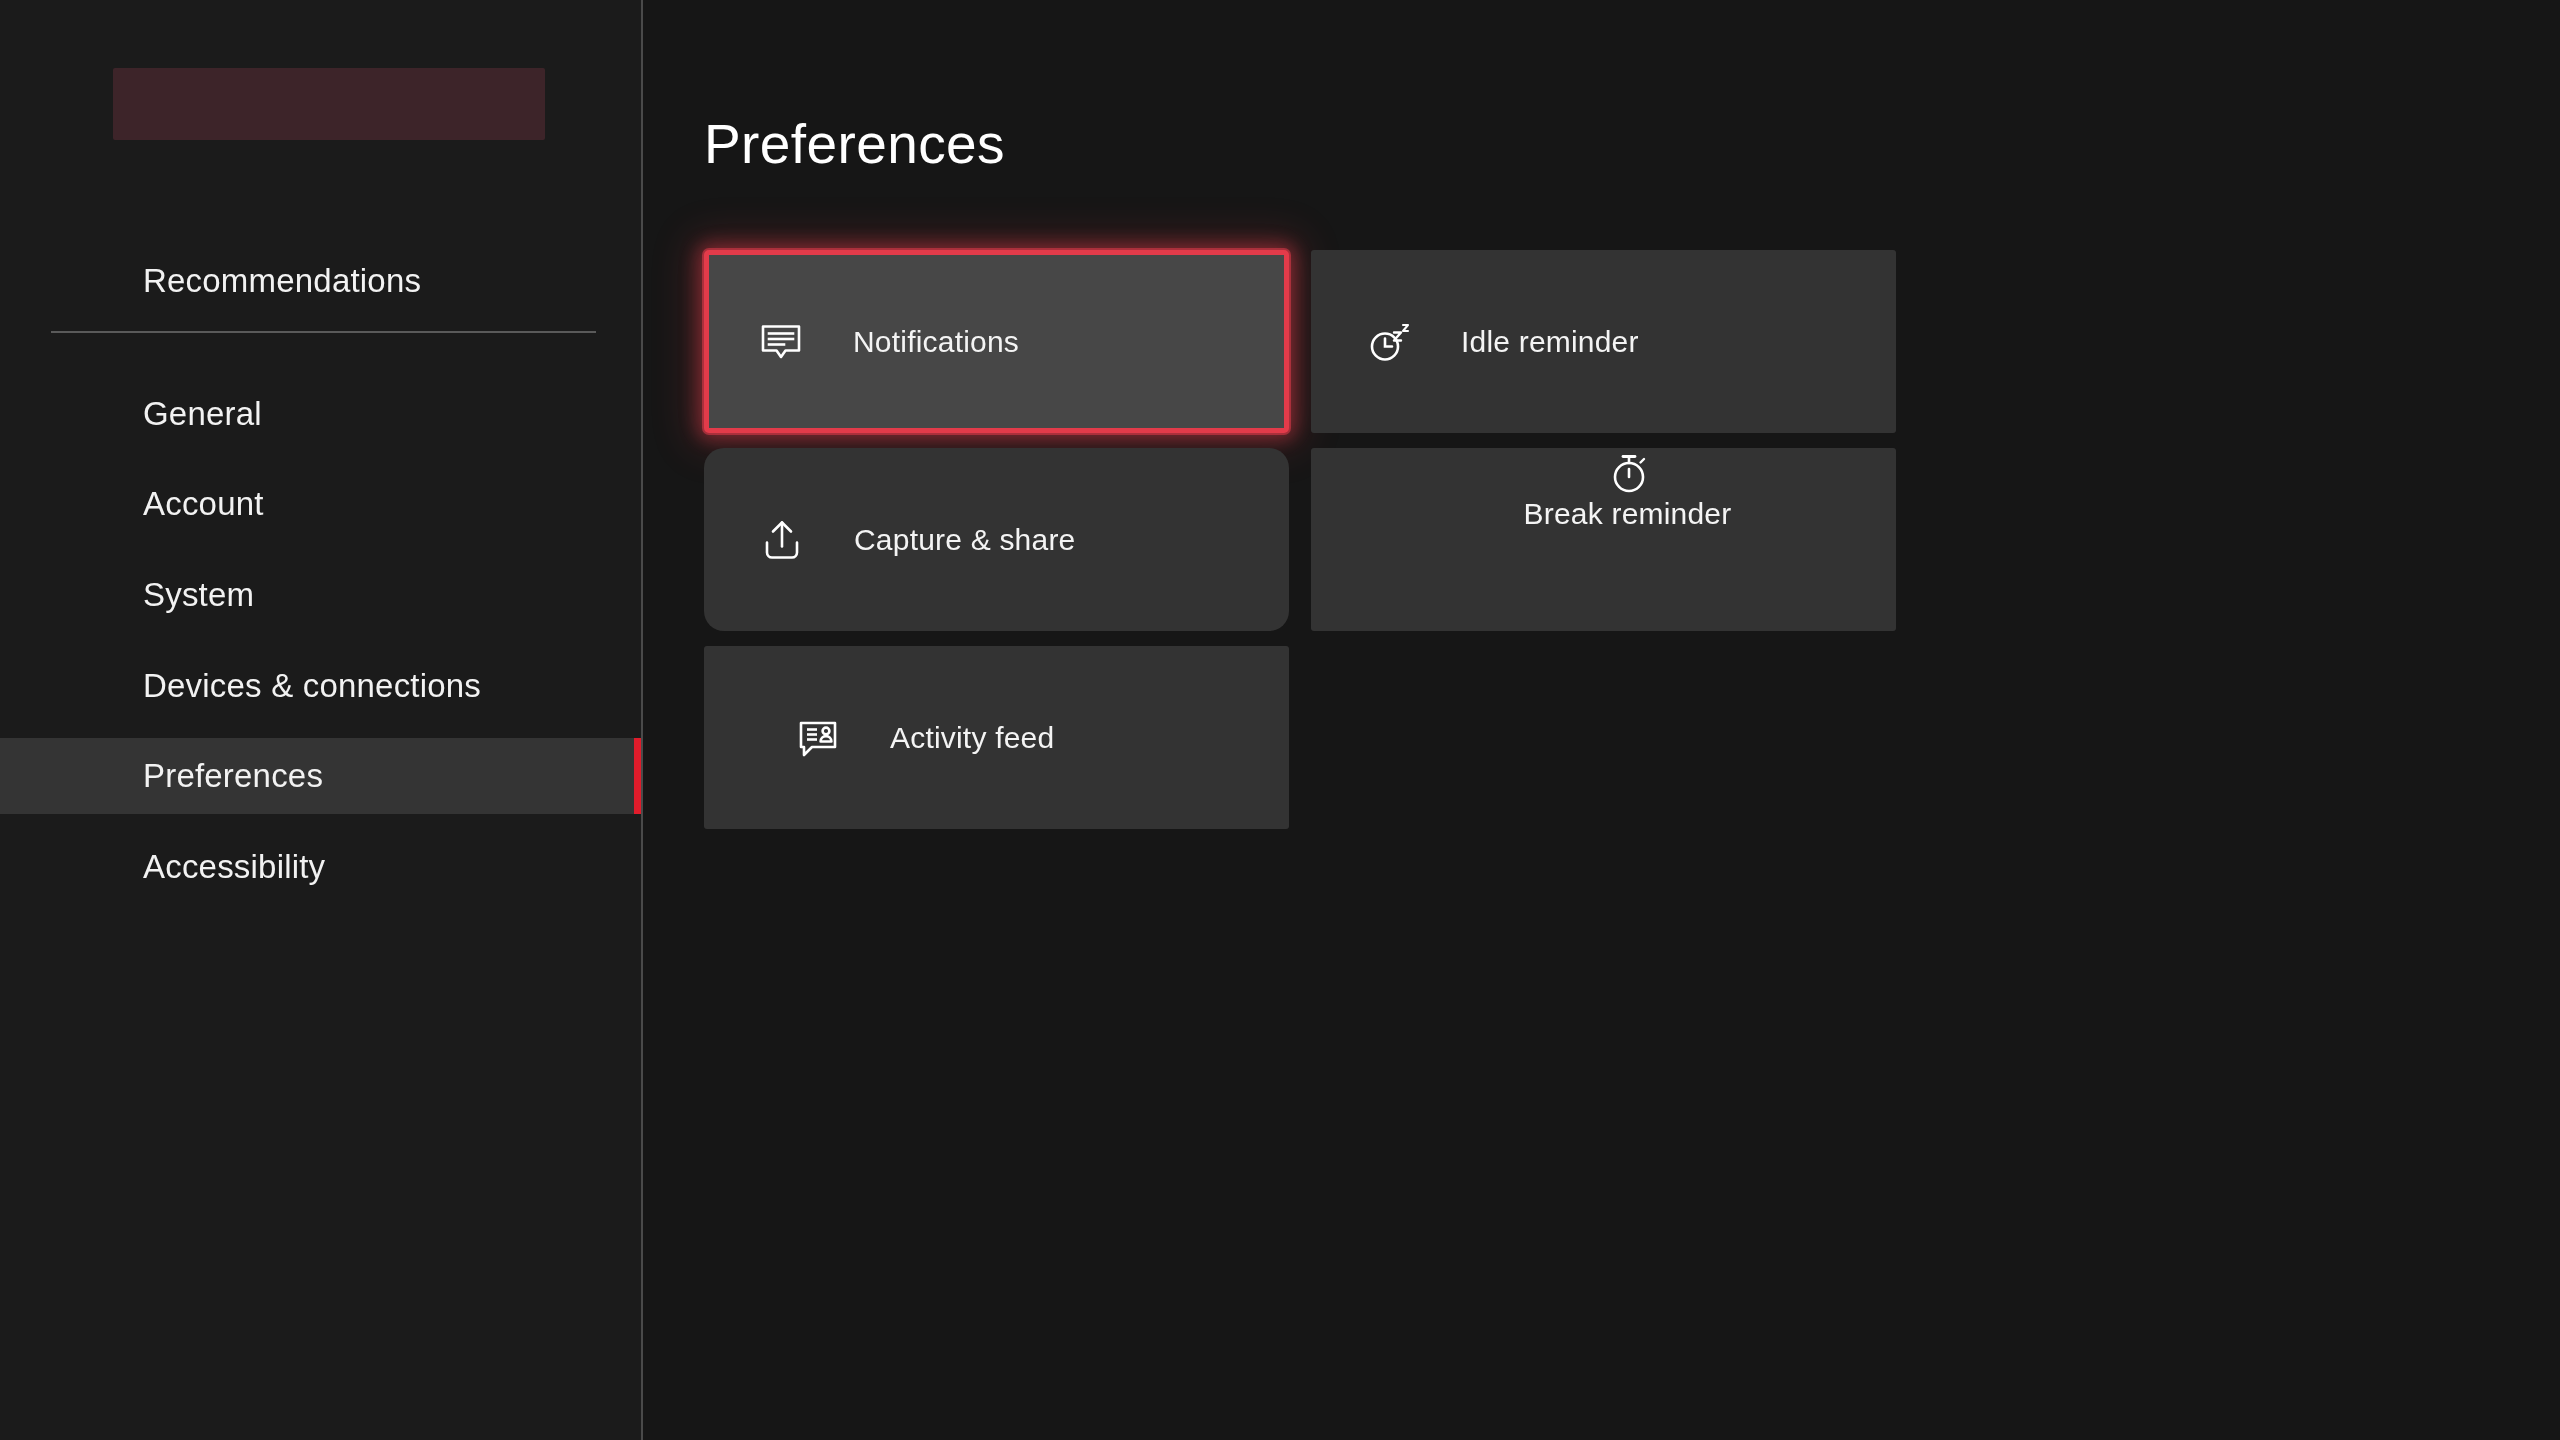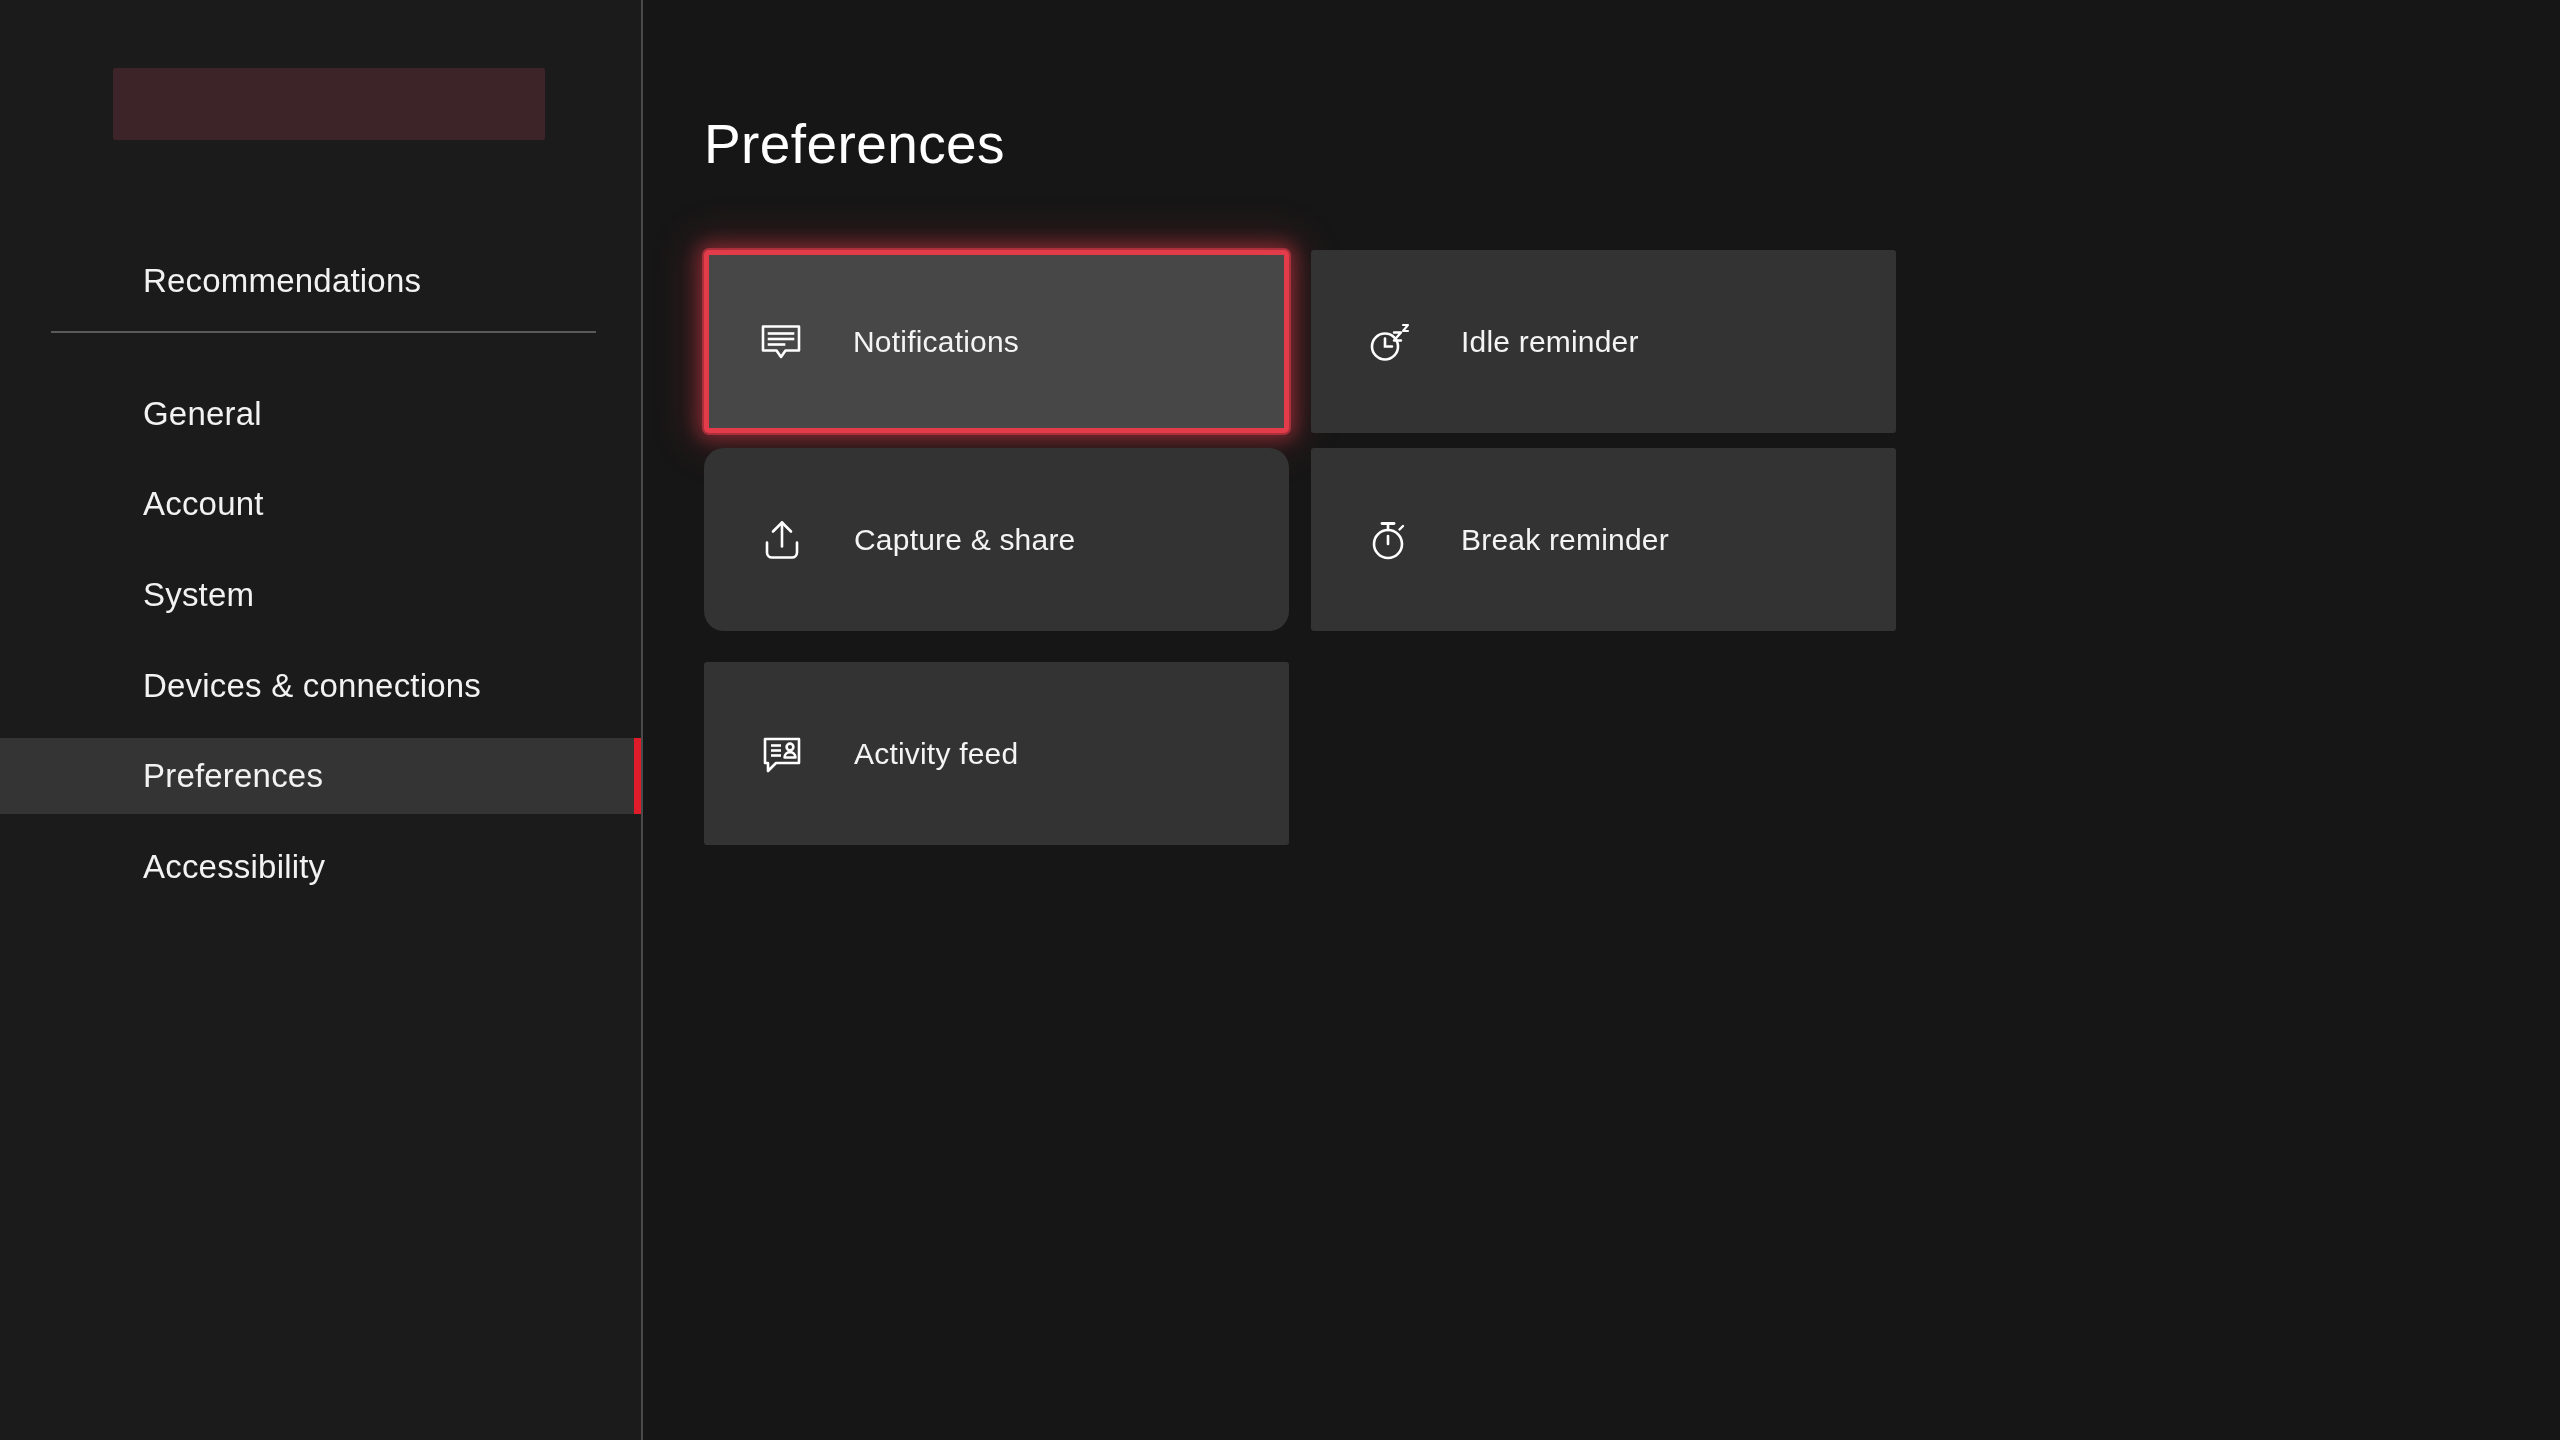--- a/index.html
+++ b/index.html
@@ -155,22 +155,22 @@
     box-shadow:
       0 0 0 2px rgba(226,59,74,0.55),
       0 0 18px 6px rgba(226,59,74,0.45),
       0 0 40px 14px rgba(226,59,74,0.18);
   }
   .tile.focused .tile-icon { margin-left: 48px; }
 
   #tile-notifications   { left: 0;     top: 0;   }
   #tile-idle            { left: 607px; top: 0;   }
   #tile-capture         { left: 0;     top: 198px; border-radius: 20px; }
-  #tile-break           { left: 607px; top: 198px; }
-  #tile-activity        { left: 0;     top: 412px; }
+  #tile-break           { left: 607px; top: 198px; flex-direction: column; }
+  #tile-activity        { left: 0;     top: 396px; padding-left: 36px; }
 </style>
 </head>
 <body>
 
 <div id="app">
 
   <nav id="sidebar">
 
     <div id="profile-badge"></div>
 

